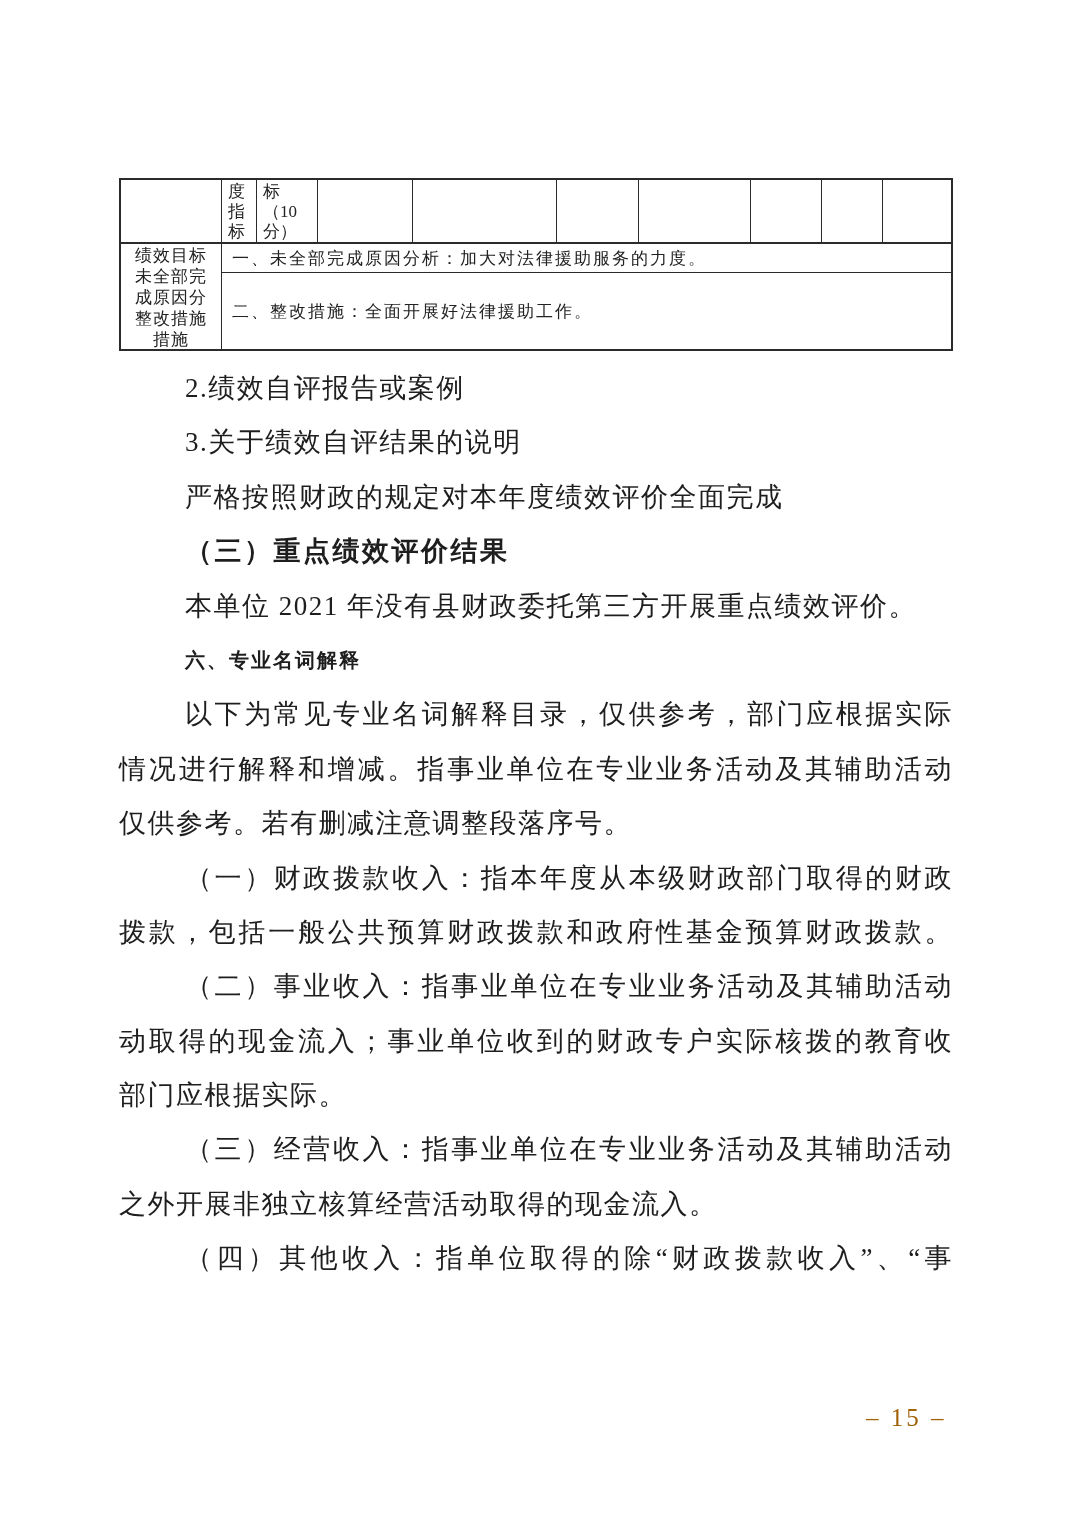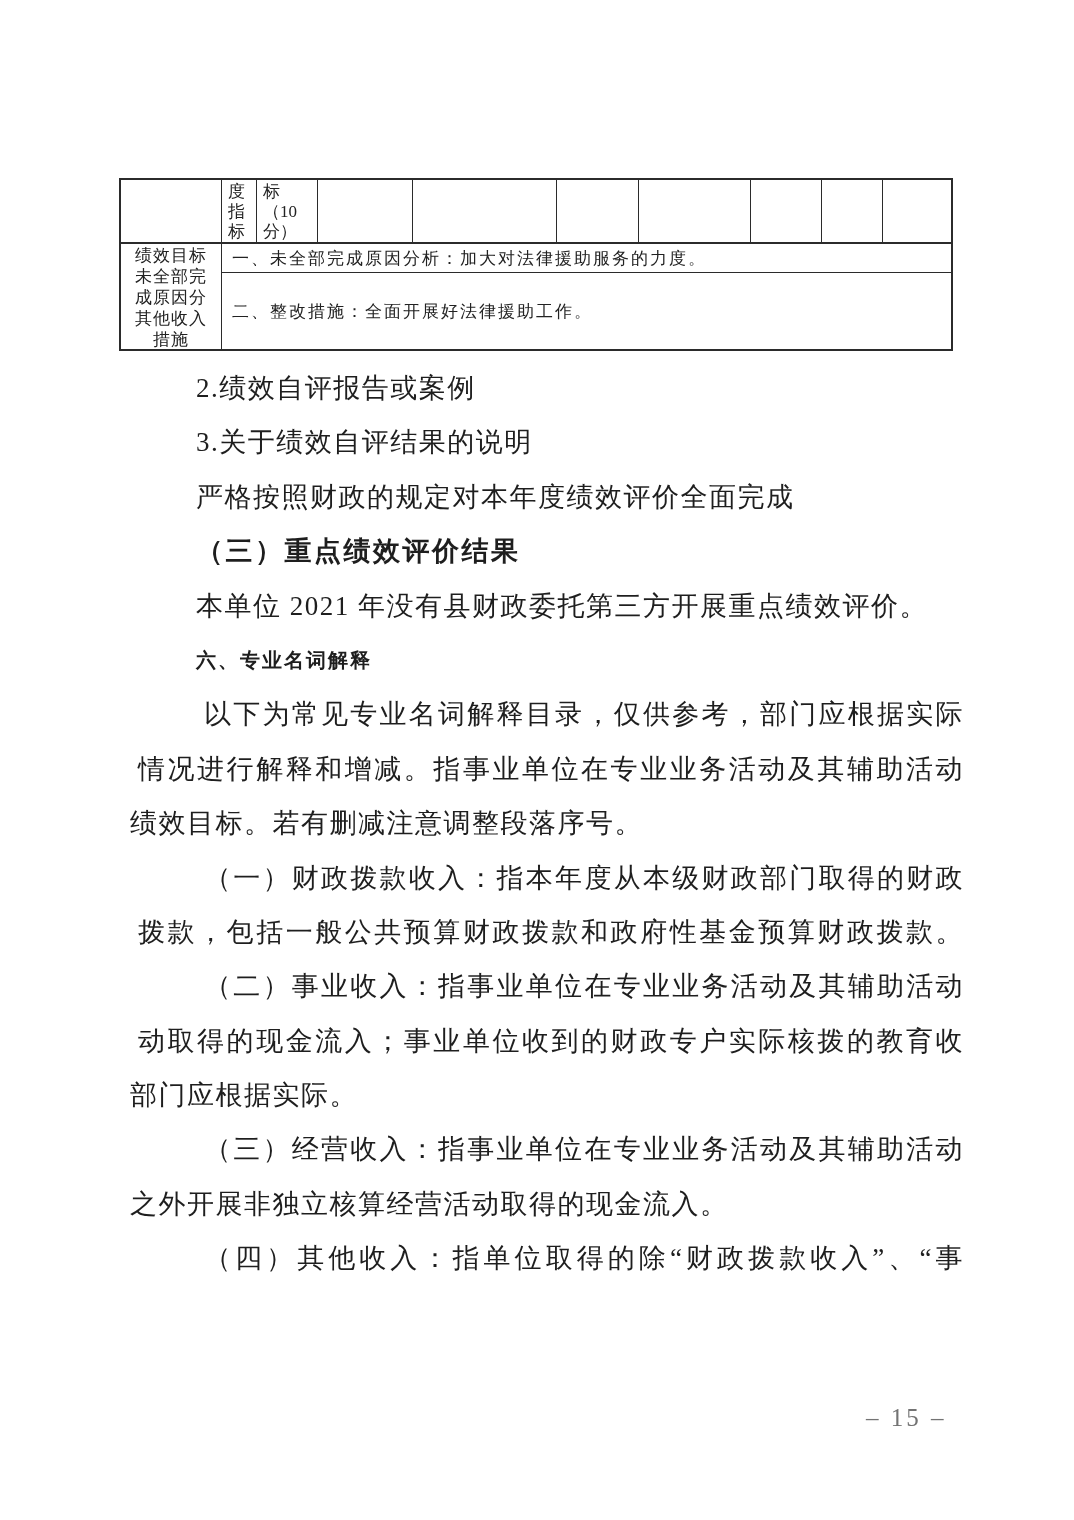--- a/index.html
+++ b/index.html
@@ -49,42 +49,41 @@
     border-bottom:1px solid #2b2b2b;
     display:flex; align-items:center;
     padding-left:10px; letter-spacing:2px;text-align:right;
   }
   .subrow-b {
     flex:1; display:flex; align-items:center;
     padding-left:10px; letter-spacing:2px;
   }
 
   
-  .content { position:absolute; left:130px; top:361px; width:834px; }
+  .content { position:absolute; left:119px; top:361px; width:834px; }
   .line {
     height:54.4px; line-height:54.4px;
     font-size:27px; letter-spacing:1.5px;
     white-space:nowrap;
   }
   .indent { text-indent:66px; }
   .justify {
     white-space:normal;
     text-align:justify;
     text-align-last:justify;
-    margin-left:8px;
   }
   .bold-serif { font-weight:bold; letter-spacing:2.5px; }
   .heading {
     font-family:"DejaVu Sans","Liberation Sans",sans-serif;
     font-weight:bold; font-size:20px; letter-spacing:2px;
   }
 
   .pagenum {
     position:absolute; left:866px; top:1404px;
-    font-size:25px; letter-spacing:3px; color:#737373;
+    font-size:25px; letter-spacing:3px; color:#a16207;
   }
 </style>
 </head>
 <body>
 
 <div class="page">
 
   <div class="doc-table">
     <div class="trow trow1">
       <div class="tcell c1"></div>
@@ -99,39 +98,39 @@
       <div class="tcell c6"></div>
       <div class="tcell c7"></div>
       <div class="tcell c8"></div>
       <div class="tcell c9"></div>
       <div class="tcell c10 last"></div>
     </div>
     <div class="trow trow2">
       <div class="rowhead">绩效目标
 未全部完
 成原因分
-其他收入
+整改措施
 措施</div>
       <div class="merged">
         <div class="subrow-a">一、未全部完成原因分析：加大对法律援助服务的力度。</div>
         <div class="subrow-b">二、整改措施：全面开展好法律援助工作。</div>
       </div>
     </div>
   </div>
 
   <div class="content">
     <div class="line indent">2.绩效自评报告或案例</div>
     <div class="line indent">3.关于绩效自评结果的说明</div>
     <div class="line indent">严格按照财政的规定对本年度绩效评价全面完成</div>
     <div class="line indent bold-serif">（三）重点绩效评价结果</div>
     <div class="line indent">本单位 2021 年没有县财政委托第三方开展重点绩效评价。</div>
     <div class="line indent heading">六、专业名词解释</div>
     <div class="line indent justify">以下为常见专业名词解释目录，仅供参考，部门应根据实际</div>
     <div class="line justify">情况进行解释和增减。指事业单位在专业业务活动及其辅助活动</div>
-    <div class="line">绩效目标。若有删减注意调整段落序号。</div>
+    <div class="line">仅供参考。若有删减注意调整段落序号。</div>
     <div class="line indent justify">（一）财政拨款收入：指本年度从本级财政部门取得的财政</div>
     <div class="line justify">拨款，包括一般公共预算财政拨款和政府性基金预算财政拨款。</div>
     <div class="line indent justify">（二）事业收入：指事业单位在专业业务活动及其辅助活动</div>
     <div class="line justify">动取得的现金流入；事业单位收到的财政专户实际核拨的教育收</div>
     <div class="line">部门应根据实际。</div>
     <div class="line indent justify">（三）经营收入：指事业单位在专业业务活动及其辅助活动</div>
     <div class="line">之外开展非独立核算经营活动取得的现金流入。</div>
     <div class="line indent justify">（四）其他收入：指单位取得的除“财政拨款收入”、“事</div>
   </div>
 

